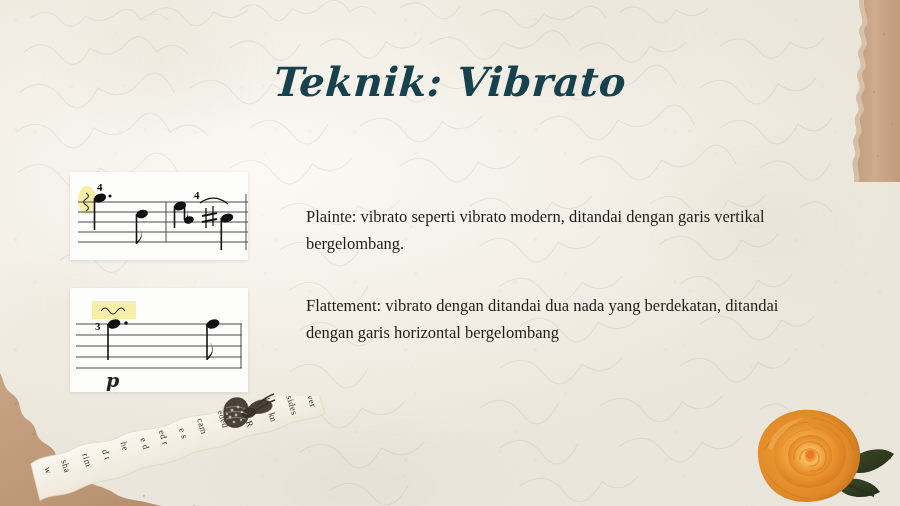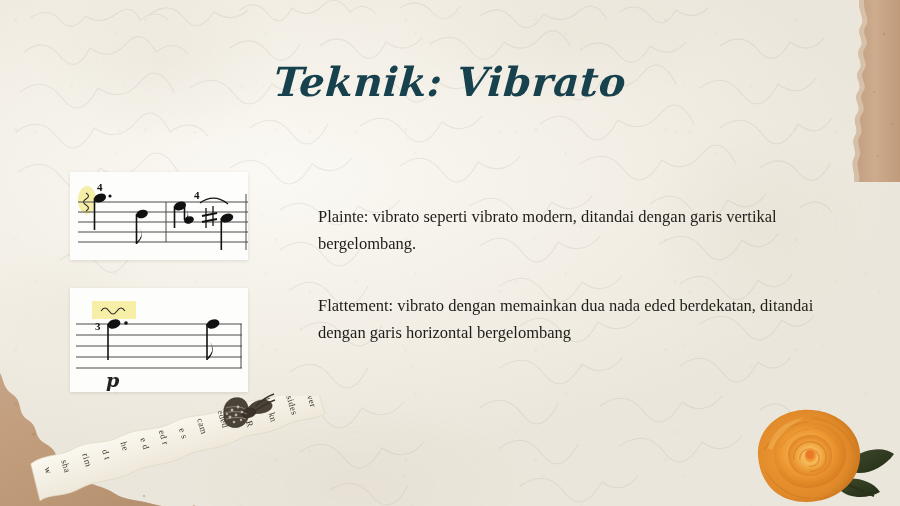--- a/index.html
+++ b/index.html
@@ -122,21 +122,20 @@
     position: absolute;
     left: 306px;
     top: 204px;
     width: 512px;
   }
   .para {
     font-family: "Liberation Serif", serif;
     font-size: 16.5px;
     line-height: 1.62;
     color: #1f1c18;
-    margin-left: 12px;
   }
   .para.second { margin-top: 36px; }
 
   
   .notation {
     position: absolute;
     background: #fdfdfc;
     box-shadow: 0 1px 3px rgba(90,80,60,.16);
   }
   .notation svg { display: block; }
@@ -277,21 +276,21 @@
       <ellipse class="note-head" cx="143" cy="36" rx="6.6" ry="4.5" transform="rotate(-18 143 36)"></ellipse>
       <line class="note-stem" x1="137" y1="36" x2="137" y2="72"></line>
       <path d="M137.3 70 q8 -7 3 -16 q6 10 -3 18 z" fill="#111"></path>
 
       <text class="dyn" x="36" y="99">p</text>
     </svg>
   </div>
 
   <div class="body-col">
     <div class="para first">Plainte: vibrato seperti vibrato modern, ditandai dengan garis vertikal bergelombang.</div>
-    <div class="para second">Flattement: vibrato dengan memainkan dua nada  eded berdekatan, ditandai dengan garis horizontal bergelombang</div>
+    <div class="para second">Flattement: vibrato dengan ditandai dua nada  yang berdekatan, ditandai dengan garis horizontal bergelombang</div>
   </div>
 
   <div class="kraft-right">
     <svg viewBox="0 0 72 186" preserveAspectRatio="none">
       <defs>
         <linearGradient id="kr" x1="0" y1="0" x2="1" y2="0">
           <stop offset="0%" stop-color="#c09d7e"></stop>
           <stop offset="45%" stop-color="#cdab8d"></stop>
           <stop offset="100%" stop-color="#bf9a79"></stop>
         </linearGradient>

